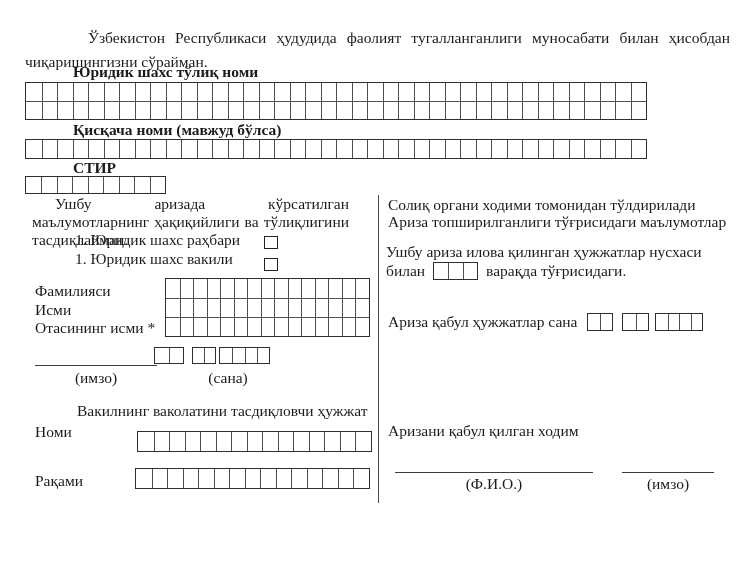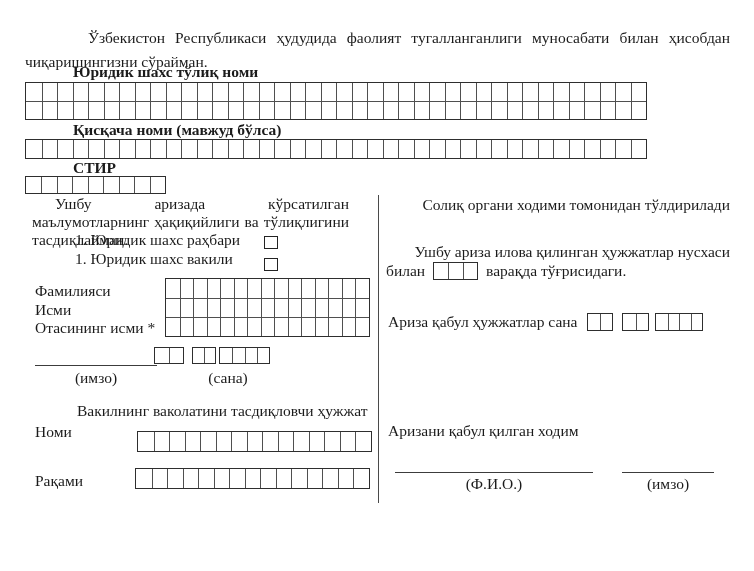--- a/index.html
+++ b/index.html
@@ -8,21 +8,21 @@
     width:754px;height:571px;
     background:#ffffff;
     font-family:"Liberation Serif", serif;
     font-size:15.5px;
     color:#1b1b1b;
     overflow:hidden;
   }
   .abs{position:absolute;}
   .b{font-weight:bold;margin-left:48px;}
   .j{text-align:justify;}
-  .ctr{text-align:right;}
+  .ctr{text-align:left;}
   .cap{text-align:center;}
   .row{display:flex;align-items:flex-end;}
   .para{line-height:24px;}
   .grid{
     box-sizing:border-box;
     border:1.6px solid #2e2e2e;
     background:#fff;
     display:grid;
   }
   .grid .cell{box-sizing:border-box;}
@@ -301,20 +301,21 @@
       <div class="cell bl"></div>
       <div class="cell bl"></div>
       <div class="cell bl"></div>
       <div class="cell bl"></div>
       <div class="cell bl"></div>
       <div class="cell bl"></div>
       <div class="cell bl"></div>
     </div>
 
   <div class="abs ctr" style="left:388px;top:196px;width:342px;">Солиқ органи ходими томонидан тўлдирилади</div>
+  <div class="abs ctr" style="left:388px;top:213px;width:342px;">Ариза топширилганлиги тўғрисидаги маълумотлар</div>
 
   <div class="abs ctr" style="left:386px;top:243px;width:344px;">Ушбу ариза илова қилинган ҳужжатлар нусхаси</div>
   <div class="abs row" style="left:386px;top:262px;">
     <span>билан</span>
     <div class="grid" style="width: 45px; height: 18px; margin: 0px 8px; grid-template-columns: repeat(3, 1fr); grid-template-rows: repeat(1, 1fr);">
         <div class="cell"></div>
         <div class="cell bl"></div>
         <div class="cell bl"></div>
       </div>
     <span>варақда тўғрисидаги.</span>

